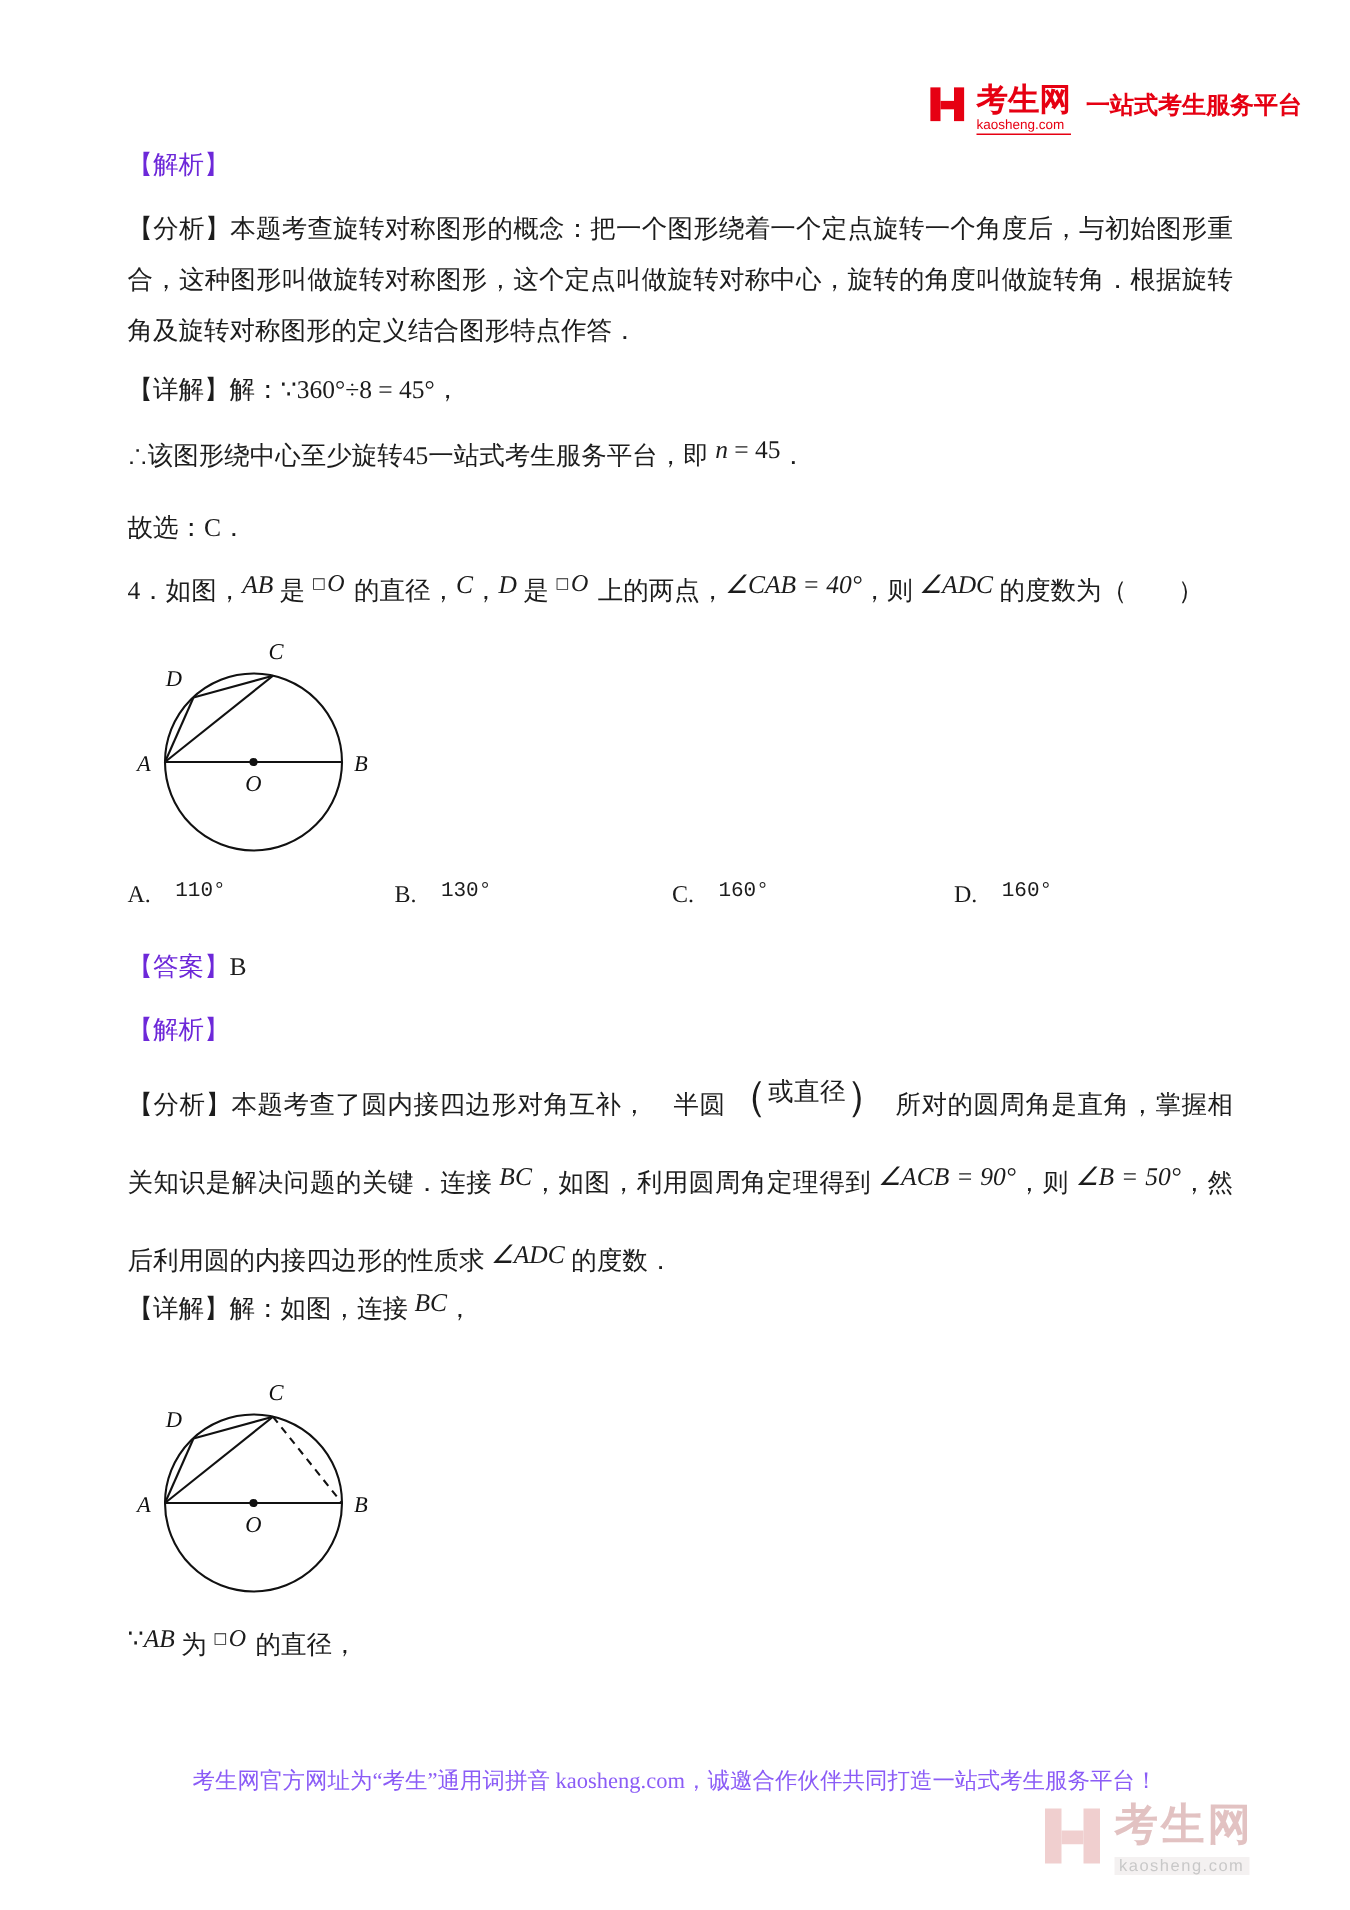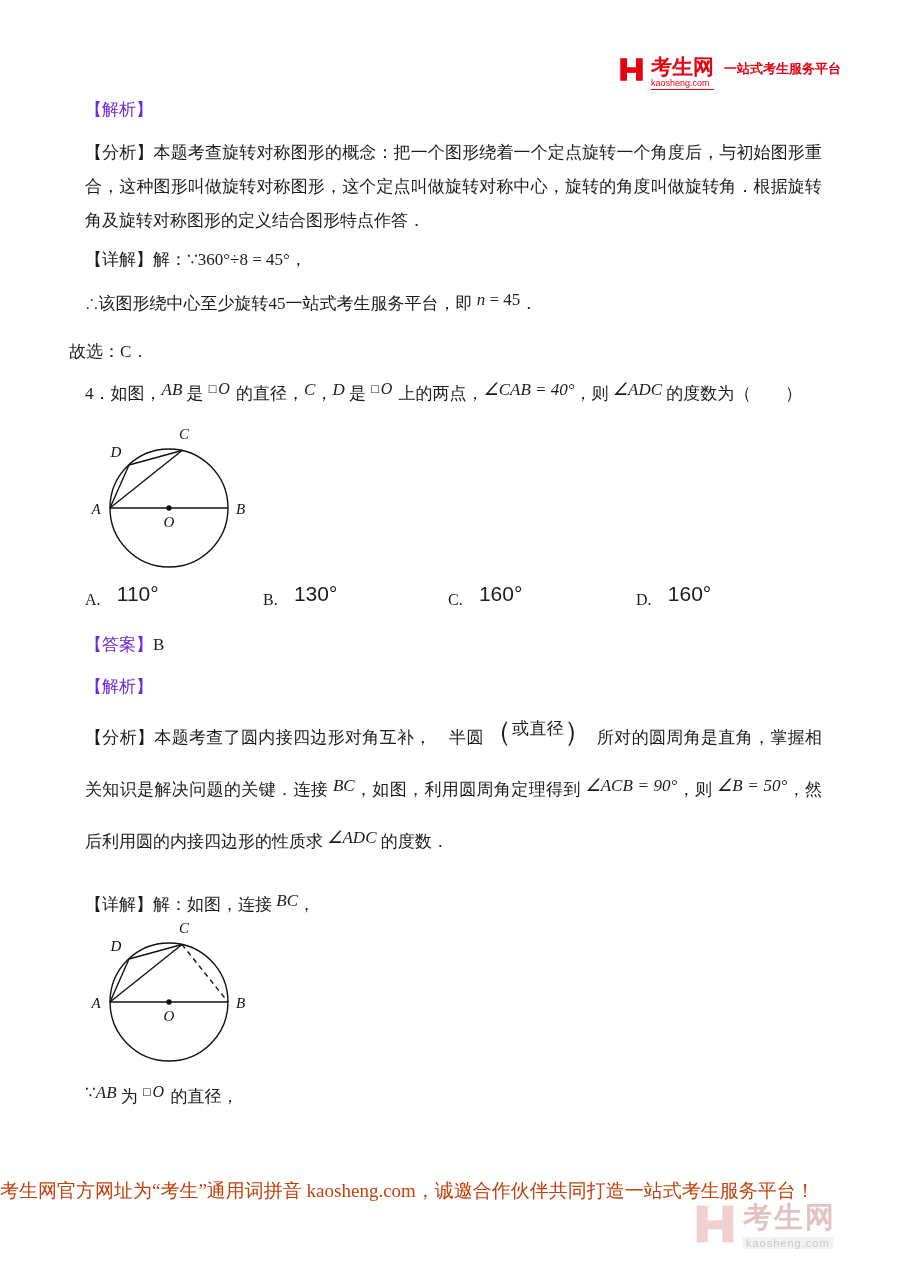--- a/index.html
+++ b/index.html
@@ -18,31 +18,31 @@
   .sg-hi{position:relative;top:-4px;}
   .sg-box{font-family:"DejaVu Sans",sans-serif;font-size:10px;position:relative;top:-7px;margin-right:1px;}
   .sg-supO{font-family:"Liberation Serif",serif;font-style:italic;font-size:16px;position:relative;top:-5px;margin-right:2px;}
   .sg-bigp{font-family:"Liberation Serif",serif;font-size:28px;position:relative;top:-2px;}
   .sg-pr{position:relative;top:-9px;}
   
   .logo{top:56px;left:618px;display:flex;align-items:flex-start;}
   .logo-icon{width:27px;height:27px;margin-right:6px;}
   .logo-name{color:#e60012;font-weight:bold;font-size:21px;line-height:22px;font-family:"Liberation Sans",sans-serif;}
   .logo-domain{color:#e60012;font-size:9px;line-height:11px;font-family:"Liberation Sans",sans-serif;border-bottom:1px solid #e60012;}
-  .logo-tagline{color:#e60012;font-size:13px;font-weight:bold;margin-left:10px;margin-top:4px;font-family:"Liberation Sans",sans-serif;}
+  .logo-tagline{color:#e60012;font-size:16px;font-weight:bold;margin-left:10px;margin-top:4px;font-family:"Liberation Sans",sans-serif;}
   
   .options{top:586px;left:85px;width:745px;height:32px;}
   .opt{position:absolute;top:0;white-space:nowrap;}
   .opt-letter{font-size:16px;}
-  .opt-value{font-family:Liberation Sans, sans-serif;font-size:21px;position:relative;top:-4px;margin-left:12px;margin-top:32px;}
+  .opt-value{font-family:Liberation Mono, monospace;font-size:14px;position:relative;top:-4px;margin-left:12px;margin-top:32px;}
   
   .diagram{display:block;}
   .diagram text{font-family:"Liberation Serif",serif;font-style:italic;font-size:15px;fill:#111;}
   
-  .footer{top:1178px;left:0;width:900px;text-align:left;font-size:19px;color:#c2410c;}
+  .footer{top:1178px;left:0;width:900px;text-align:center;font-size:15px;color:#8b5cf6;}
   
   .watermark{top:1202px;left:693px;display:flex;align-items:flex-start;opacity:0.85;}
   .wm-icon{width:44px;height:44px;margin-right:6px;}
   .wm-name{color:#ddb8b8;font-size:29px;font-weight:bold;line-height:30px;letter-spacing:2px;font-family:"Liberation Sans",sans-serif;}
   .wm-domain{color:#bfbfbf;font-size:11px;letter-spacing:1px;background:#f3efef;display:inline-block;padding:0 3px;margin-top:2px;font-family:"Liberation Sans",sans-serif;}
 </style>
 </head>
 <body>
 
 <div class="abs logo">
@@ -59,21 +59,21 @@
 </div>
 
 <div class="abs blue line" style="top:97px;left:85px;">【解析】</div>
 
 <div class="abs para" style="top:136px;left:85px;"><span>【分析】本题考查旋转对称图形的概念：把一个图形绕着一个定点旋转一个角度后，与初始图形重合，这种图形叫做旋转对称图形，这个定点叫做旋转对称中心，旋转的角度叫做旋转角．根据旋转角及旋转对称图形的定义结合图形特点作答．</span></div>
 
 <div class="abs line" style="top:247px;left:85px;"><span>【详解】解：</span><span class="sg-mu">∵360°÷8 = 45°</span><span>，</span></div>
 
 <div class="abs line" style="top:291px;left:85px;"><span>∴该图形绕中心至少旋转</span><span class="sg-mu">45</span><span>一站式考生服务平台，即 </span><span class="sg-m sg-hi">n</span><span class="sg-mu sg-hi"> = 45</span><span>．</span></div>
 
-<div class="abs line" style="top:339px;left:69px;text-align:center;"><span>故选：</span><span class="sg-mu">C</span><span>．</span></div>
+<div class="abs line" style="top:339px;left:85px;text-align:center;"><span>故选：</span><span class="sg-mu">C</span><span>．</span></div>
 
 <div class="abs line" style="top:381px;left:85px;"><span>4．如图，</span><span class="sg-m sg-hi">AB</span><span> 是 </span><span class="sg-box">□</span><span class="sg-supO">O</span><span> 的直径，</span><span class="sg-m sg-hi">C</span><span>，</span><span class="sg-m sg-hi">D</span><span> 是 </span><span class="sg-box">□</span><span class="sg-supO">O</span><span> 上的两点，</span><span class="sg-m sg-hi">∠CAB = 40°</span><span>，则 </span><span class="sg-m sg-hi">∠ADC</span><span> 的度数为（　　）</span></div>
 
 <svg class="abs diagram" style="top:424px;left:66px;" width="185" height="158" viewBox="0 0 185 158">
   <circle cx="103" cy="84" r="59" fill="none" stroke="#111" stroke-width="1.4"></circle>
   <line x1="44" y1="84" x2="162" y2="84" stroke="#111" stroke-width="1.4"></line>
   <line x1="44" y1="84" x2="116" y2="26.5" stroke="#111" stroke-width="1.4"></line>
   <line x1="44" y1="84" x2="63" y2="41" stroke="#111" stroke-width="1.4"></line>
   <line x1="63" y1="41" x2="116" y2="26.5" stroke="#111" stroke-width="1.4"></line>
   <circle cx="103" cy="84" r="2.7" fill="#111"></circle>
@@ -104,21 +104,21 @@
 </div>
 
 <div class="abs line" style="top:632px;left:85px;">
   <span class="blue">【答案】</span><span class="sg-mu">B</span>
 </div>
 
 <div class="abs blue line" style="top:674px;left:85px;">【解析】</div>
 
 <div class="abs para" style="top:708px;left:85px;line-height:52px;"><span>【分析】本题考查了圆内接四边形对角互补，　半圆</span><span class="sg-bigp">（</span><span class="sg-pr">或直径</span><span class="sg-bigp">）</span><span> 所对的圆周角是直角，掌握相关知识是解决问题的关键．连接 </span><span class="sg-m sg-hi">BC</span><span>，如图，利用圆周角定理得到 </span><span class="sg-m sg-hi">∠ACB = 90°</span><span>，则 </span><span class="sg-m sg-hi">∠B = 50°</span><span>，然后利用圆的内接四边形的性质求 </span><span class="sg-m sg-hi">∠ADC</span><span> 的度数．</span></div>
 
-<div class="abs line" style="top:892px;left:85px;"><span>【详解】解：如图，连接 </span><span class="sg-m sg-hi">BC</span><span>，</span></div>
+<div class="abs line" style="top:860px;left:85px;"><span>【详解】解：如图，连接 </span><span class="sg-m sg-hi">BC</span><span>，</span></div>
 
 <svg class="abs diagram" style="top:918px;left:66px;" width="185" height="158" viewBox="0 0 185 158">
   <circle cx="103" cy="84" r="59" fill="none" stroke="#111" stroke-width="1.4"></circle>
   <line x1="44" y1="84" x2="162" y2="84" stroke="#111" stroke-width="1.4"></line>
   <line x1="44" y1="84" x2="116" y2="26.5" stroke="#111" stroke-width="1.4"></line>
   <line x1="44" y1="84" x2="63" y2="41" stroke="#111" stroke-width="1.4"></line>
   <line x1="63" y1="41" x2="116" y2="26.5" stroke="#111" stroke-width="1.4"></line>
   <line x1="116" y1="26.5" x2="162" y2="84" stroke="#111" stroke-width="1.4" stroke-dasharray="5 4"></line>
   <circle cx="103" cy="84" r="2.7" fill="#111"></circle>
   <text x="30" y="90" text-anchor="middle">A</text>

